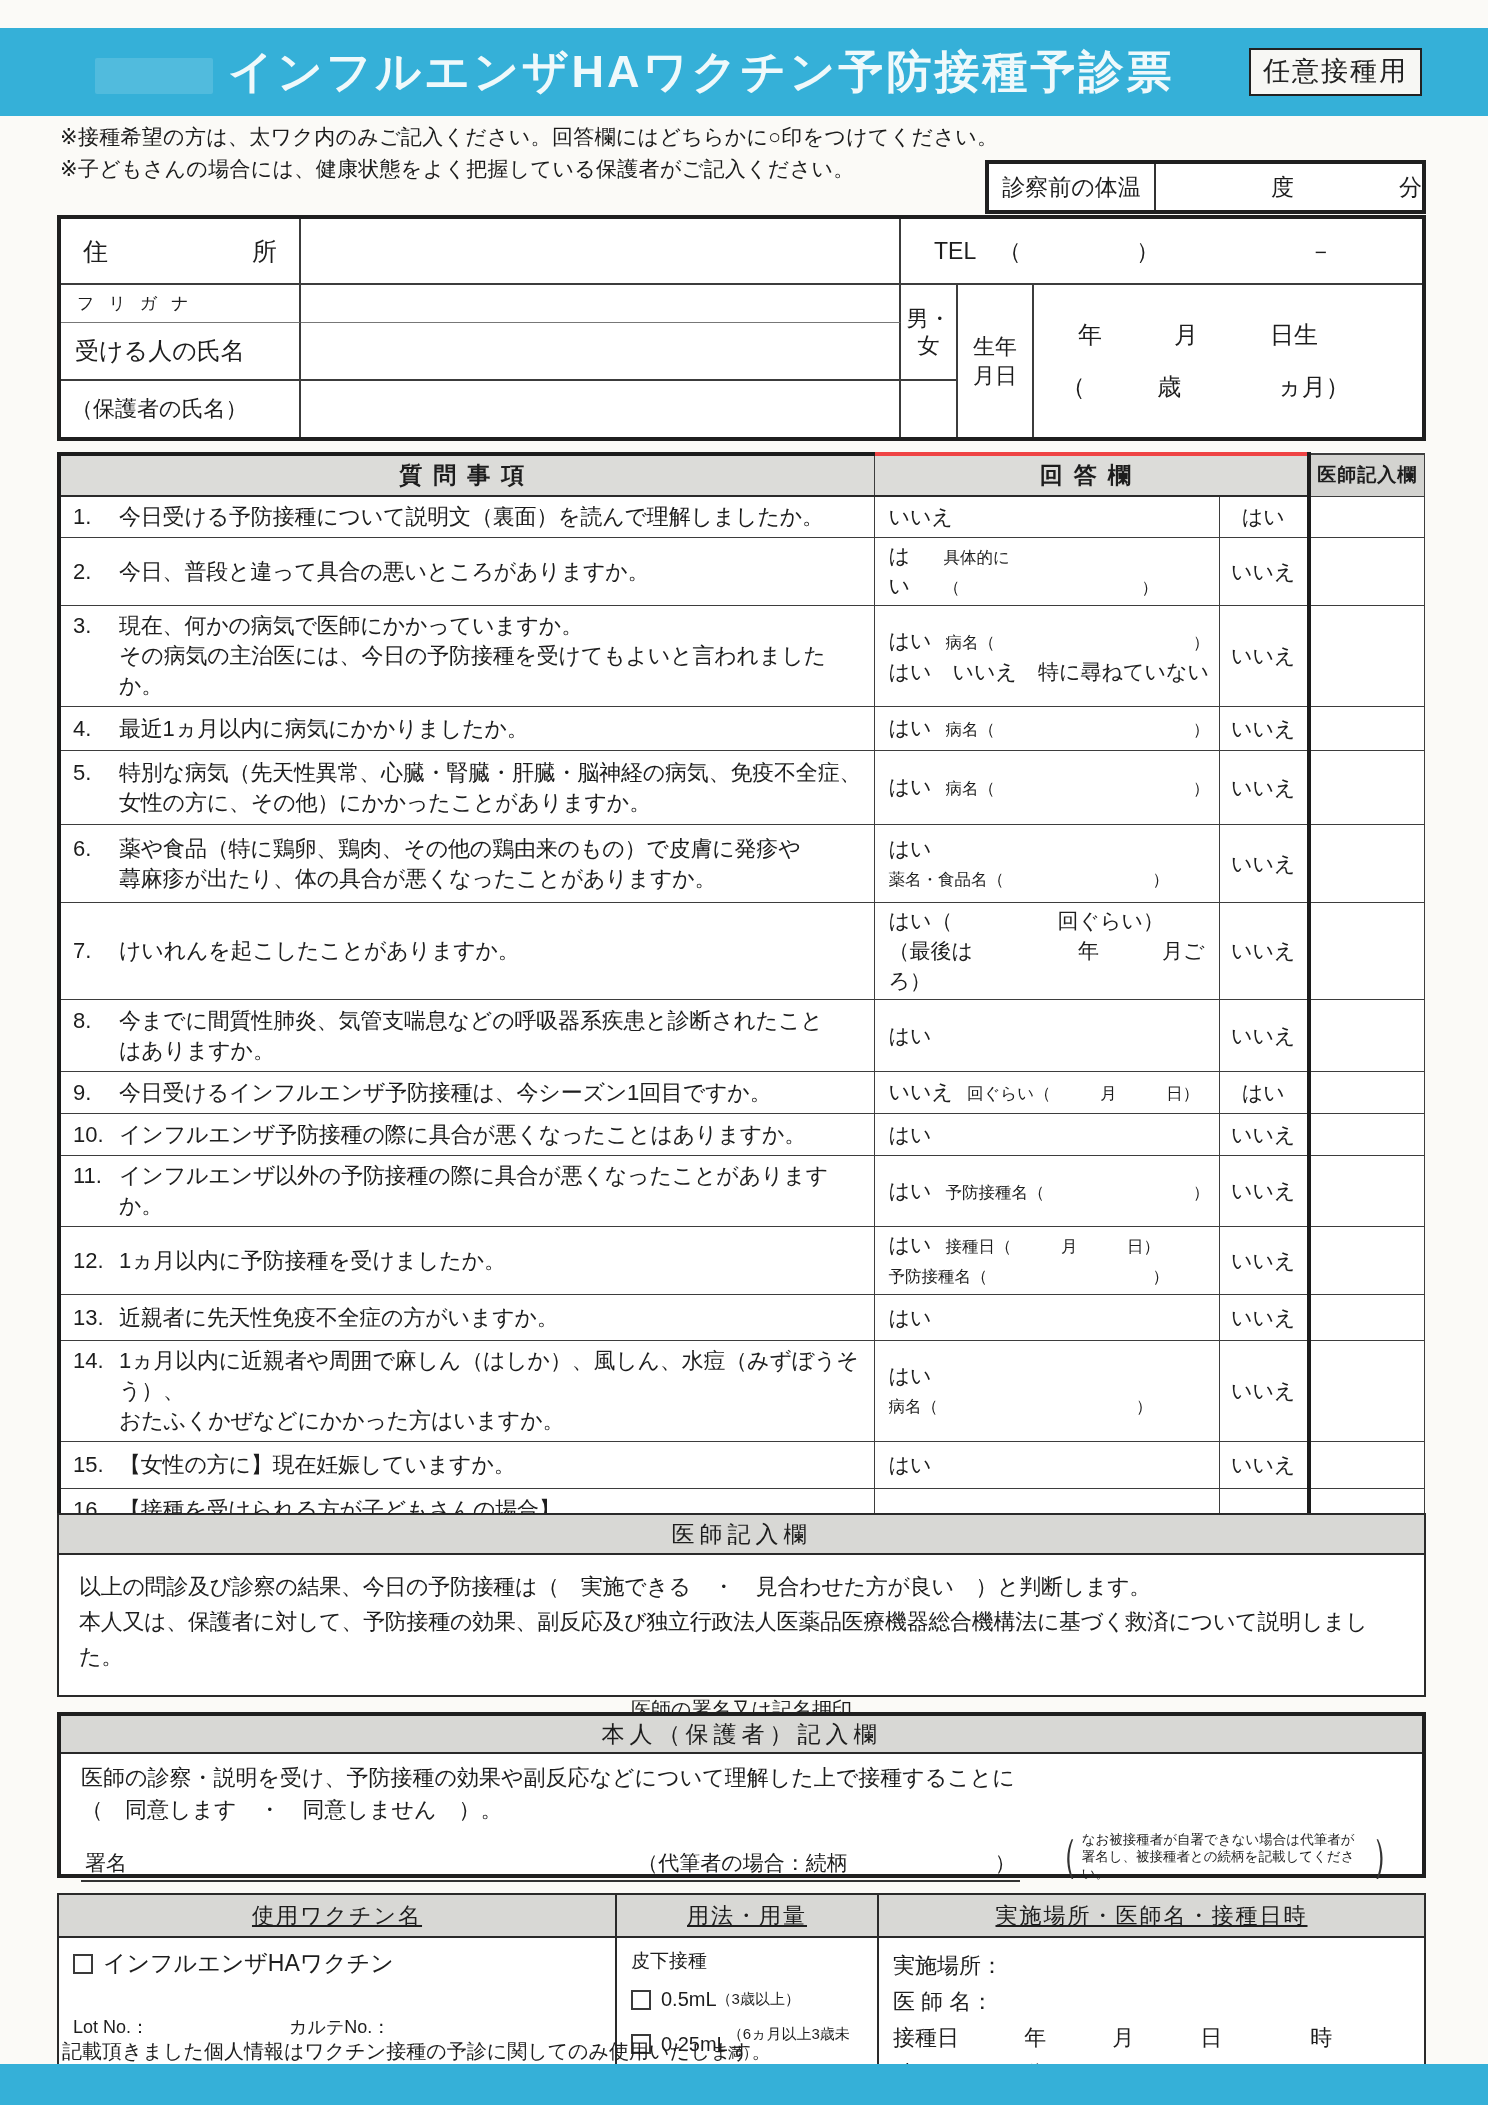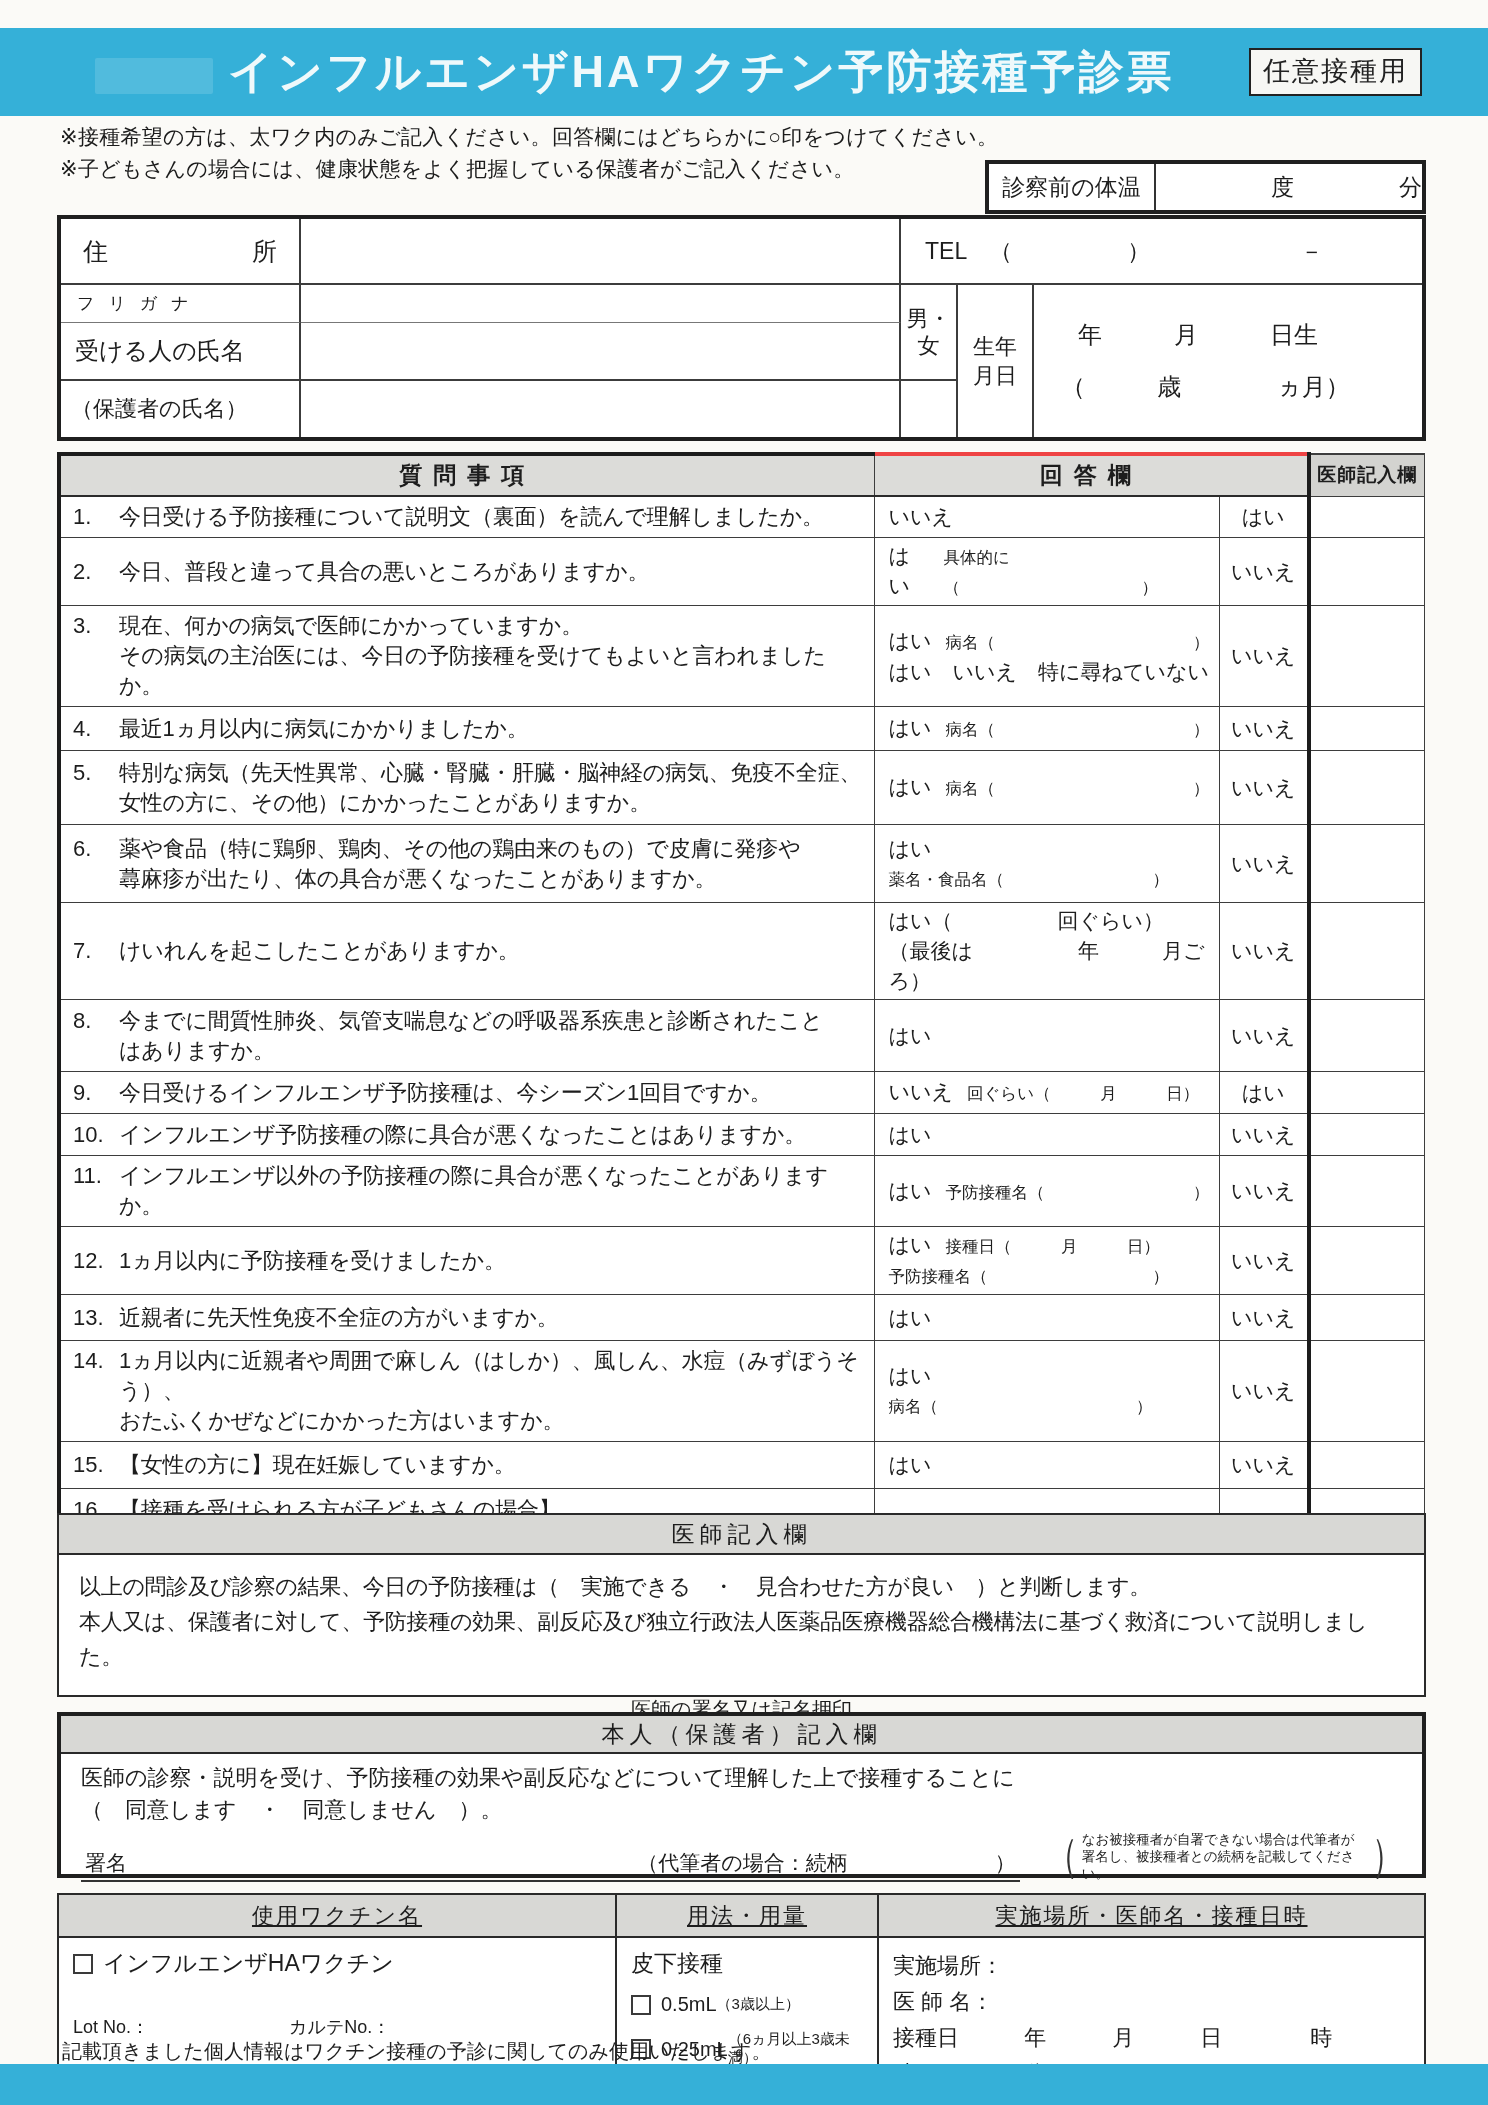--- a/index.html
+++ b/index.html
@@ -32,21 +32,21 @@
   .temp-deg { margin-left:115px; } .temp-min { margin-left:105px; }
   
   .personal { position:absolute; left:57px; top:215px; width:1369px;
     border:4px solid #1f1f1f; background:#fff; display:grid;
     grid-template-columns:240px 600px 57px 76px 1fr;
     grid-template-rows:66px 38px 58px 56px; }
   .personal > div { border-right:2px solid #3c3c3c; border-bottom:2px solid #3c3c3c;
     display:flex; align-items:center; }
   .p-addr-label { grid-area:1/1; font-size:25px; padding:0 22px; justify-content:space-between; }
   .p-addr-value { grid-area:1/2; }
-  .p-tel { grid-area:1/3/2/6; border-right:none !important; font-size:23px; padding-left:24px; }
+  .p-tel { grid-area:1/3/2/6; border-right:none !important; font-size:23px; padding-left:33px; }
   .p-tel .dash { margin-left:150px; }
   .p-furi-label { grid-area:2/1; font-size:17px; letter-spacing:14px; padding-left:16px;
     border-bottom:1.5px solid #777 !important; }
   .p-furi-value { grid-area:2/2; border-bottom:1.5px solid #777 !important; }
   .p-name-label { grid-area:3/1; font-size:24px; padding-left:14px; }
   .p-name-value { grid-area:3/2; }
   .p-guard-label { grid-area:4/1; font-size:22px; padding-left:10px; border-bottom:none !important; }
   .p-guard-value { grid-area:4/2; border-bottom:none !important; }
   .p-sex { grid-area:2/3/4/4; justify-content:center; font-size:22px; line-height:27px;
     word-break:break-all; padding:0 16px; text-align:center; }
@@ -113,21 +113,21 @@
     border-right:2px solid #2a2a2a; display:flex; align-items:center; justify-content:center;
     font-size:22px; letter-spacing:2px;text-decoration:underline; }
   .vax-head > div:last-child { border-right:none; }
   .vax-body > div { min-height:100px; border-right:2px solid #2a2a2a; padding:10px 14px; }
   .vax-body > div:last-child { border-right:none; }
   .checkbox { display:inline-block; width:20px; height:20px; border:2px solid #3a3a3a;
     background:#fff; margin-right:10px; vertical-align:-3px; flex:none; }
   .vax-name-line { font-size:23px; display:flex; align-items:center; }
   .lot-row { display:flex; font-size:18px; margin-top:36px; }
   .lot-karte { margin-left:140px; }
-  .route { font-size:23px;font-family:Liberation Mono, monospace; }
+  .route { font-size:19px;font-family:Liberation Mono, monospace; }
   .dose-line { display:flex; align-items:center; margin-top:14px; font-size:20px; }
   .dose-note { font-size:15px; }
   .place-line { font-size:22px; line-height:36px; display:flex; }
   .dt-units { margin-left:24px; }
   
   .privacy { position:absolute; left:62px; top:2038px; font-size:20px; }
 </style>
 </head>
 <body>
 

